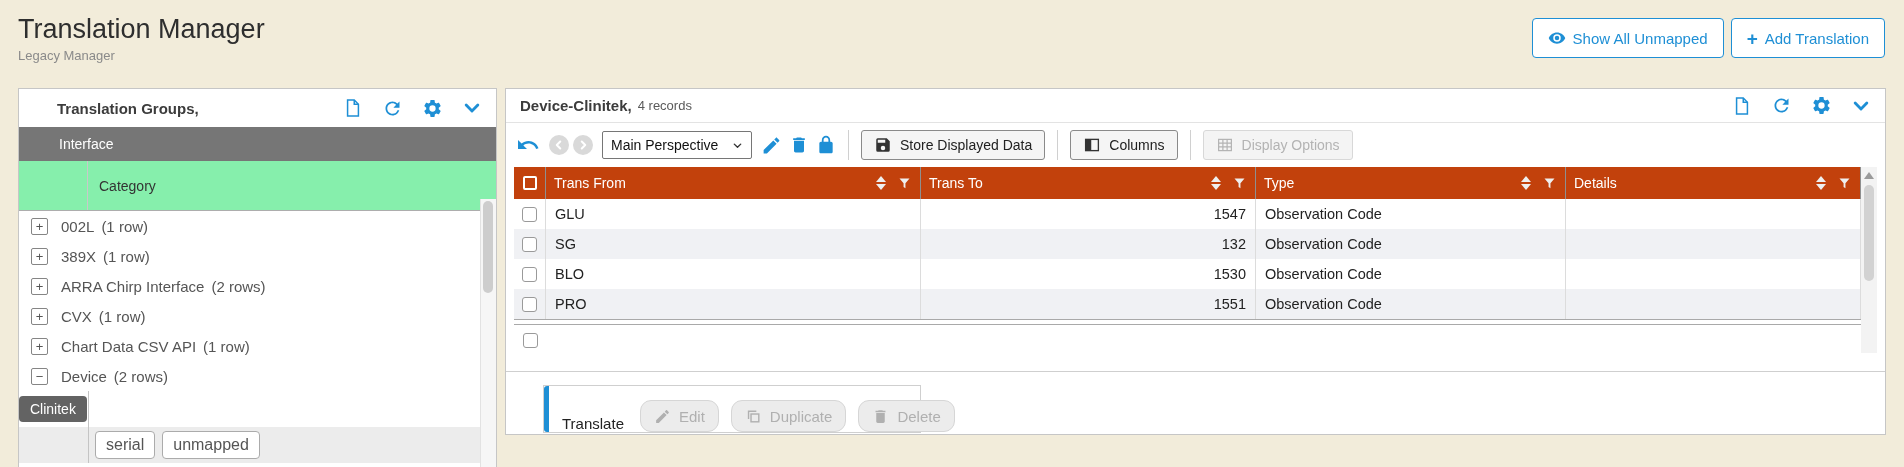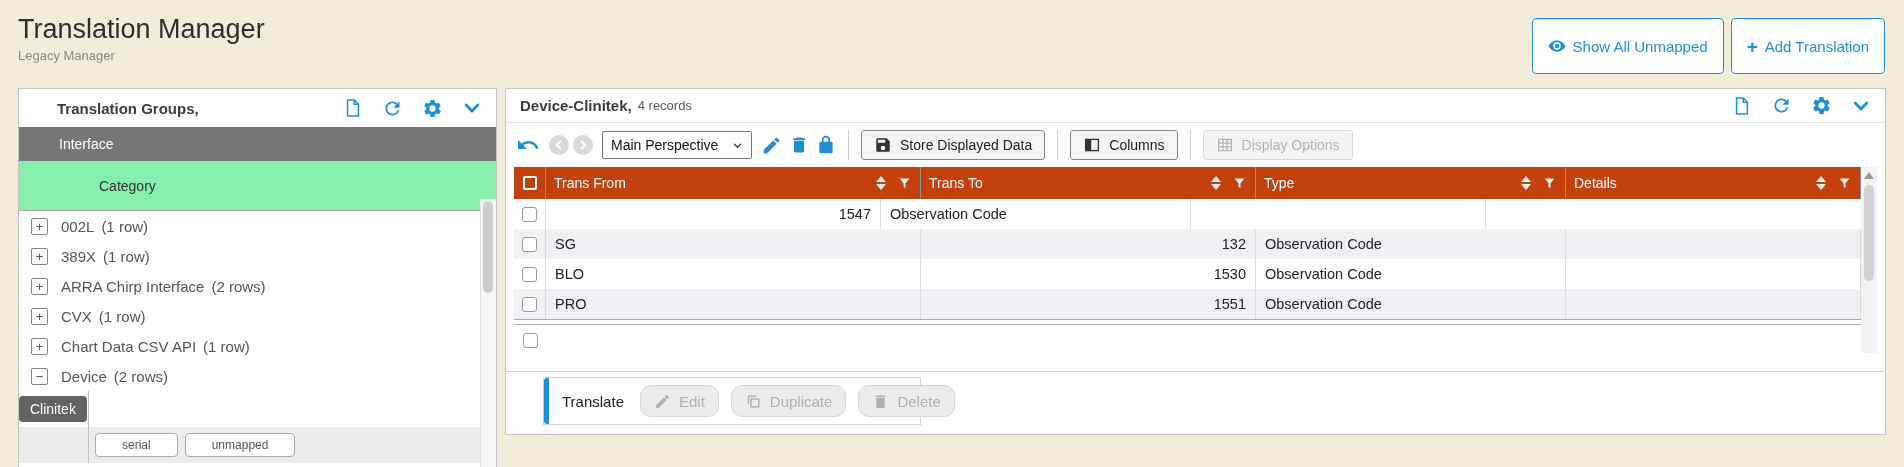--- a/index.html
+++ b/index.html
@@ -10,21 +10,21 @@
     color:#333;
   }
   .stage{position:relative;width:1904px;height:467px;}
 
   
   .page-head{position:absolute;left:18px;top:14px;}
   .page-title{font-size:27px;font-weight:400;color:#2e2e2e;line-height:1.15;}
   .page-sub{font-size:13px;color:#8a8a8a;margin-top:3px;}
   .head-actions{position:absolute;top:18px;right:19px;display:flex;gap:7px;}
   .hbtn{
-    height:56px;display:flex;align-items:center;gap:7px;
+    height:40px;display:flex;align-items:center;gap:7px;
     background:#fff;border:1px solid #1e8fd5;border-radius:4px;
     color:#1e8fd5;font-size:15px;padding:0 15px;cursor:pointer;box-sizing:border-box;
   }
   .hbtn .plus{font-size:19px;font-weight:700;line-height:1;}
 
   
   .panel{position:absolute;background:#fff;border:1px solid #c6c6c6;box-sizing:border-box;}
   .lp{left:18px;top:88px;width:479px;height:390px;}
   .rp{left:505px;top:88px;width:1381px;height:347px;}
 
@@ -47,21 +47,21 @@
   .tgl{width:15px;height:15px;border:1px solid #858585;border-radius:2px;background:#fff;
        display:flex;align-items:center;justify-content:center;font-size:13px;color:#555;
        margin-right:13px;flex:none;line-height:1;cursor:pointer;}
   .tree-label{margin-right:7px;}
   .tree-count{color:#555;}
   .lp-child{height:36px;display:flex;align-items:center;position:relative;}
   .lp-child::before{content:'';position:absolute;left:69px;top:0;bottom:0;width:1px;background:#c4c4c4;}
   .sel-badge{background:#636363;color:#fff;font-size:14px;padding:5px 11px;border-radius:4px;cursor:pointer;}
   .tag-row{background:#ececec;}
   .tag{margin-left:0;background:#fff;border:1px solid #ababab;border-radius:4px;color:#555;
-       font-size:12px;padding:4px 26px;cursor:pointer;}
+       font-size:16px;padding:4px 10px;cursor:pointer;}
   .tag-wrap{margin-left:76px;display:flex;gap:7px;}
   .lp-scroll{position:absolute;top:110px;bottom:0;right:0;width:15px;background:#f6f6f6;border-left:1px solid #e2e2e2;}
   .lp-thumb{position:absolute;top:2px;left:2px;width:10px;height:92px;background:#cdcdcd;border-radius:5px;}
 
   
   .rp-header{height:34px;display:flex;align-items:center;padding:0 14px;border-bottom:1px solid #e3e3e3;box-sizing:border-box;}
   .rp-title{font-size:15px;font-weight:700;color:#3c3c3c;}
   .rp-records{font-size:13px;color:#5a5a5a;margin-left:6px;}
   .rp-toolbar{height:44px;display:flex;align-items:center;padding-left:10px;}
   .tb-gap{width:9px;flex:none;}
@@ -97,22 +97,22 @@
   .hd-cbx{width:14px;height:14px;border:2px solid #fff;border-radius:2px;background:transparent;cursor:pointer;box-sizing:border-box;}
   .tbl-endstrip{height:4px;border-top:1px solid #a9a9a9;border-bottom:1px solid #a9a9a9;background:#fff;}
   .footer-row{display:flex;height:30px;align-items:center;background:#fff;}
   .footer-row .cbx{margin-left:9px;}
   .rp-scroll{position:absolute;top:78px;left:1355px;width:16px;height:186px;background:#f3f3f3;}
   .rp-scroll .arr{height:16px;display:flex;align-items:center;justify-content:center;}
   .rp-scroll .arr div{width:0;height:0;border-left:5px solid transparent;border-right:5px solid transparent;border-bottom:7px solid #9a9a9a;}
   .rp-thumb{position:absolute;top:18px;left:3px;width:10px;height:96px;background:#d2d2d2;border-radius:5px;}
 
   .rp-divider{position:absolute;left:0;right:0;top:282px;border-top:1px solid #cfcfcf;}
-  .action-bar{position:absolute;left:37px;top:288px;width:378px;height:48px;border:1px solid #cfcfcf;background:#fff;
-              display:flex;align-items:center;box-sizing:border-box;}
+  .action-bar{position:absolute;left:37px;top:296px;width:378px;height:48px;border:1px solid #cfcfcf;background:#fff;
+              display:flex;align-items:flex-end;box-sizing:border-box;}
   .acc-bar{position:absolute;left:0;top:0;bottom:0;width:5px;background:#1e8fd5;border-radius:3px 0 0 3px;}
   .translate-lbl{margin-left:18px;margin-right:16px;font-size:15px;color:#222;}
   .abtn{height:32px;display:flex;align-items:center;gap:8px;background:#ececec;border:1px solid #d6d6d6;border-radius:11px;
         padding:8px 13px;font-size:15px;color:#b0b0b0;margin-right:12px;cursor:default;box-sizing:border-box;}
 </style>
 </head>
 <body>
 
 <div class="stage">
 
@@ -373,20 +373,21 @@
                 <path d="M4 4h16l-6.5 7.5v8l-3-2v-6z"></path>
               </svg>
           </span>
         </div>
       </div>
 
       <div class="body-row">
         <div class="cell c-cb">
             <span class="cbx"></span>
           </div>
+        <div class="cell c-tf">GLU</div>
         <div class="cell c-tt num">1547</div>
         <div class="cell c-ty">Observation Code</div>
         <div class="cell c-dt"></div>
       </div>
       <div class="body-row alt">
         <div class="cell c-cb">
             <span class="cbx"></span>
           </div>
         <div class="cell c-tf">SG</div>
         <div class="cell c-tt num">132</div>

